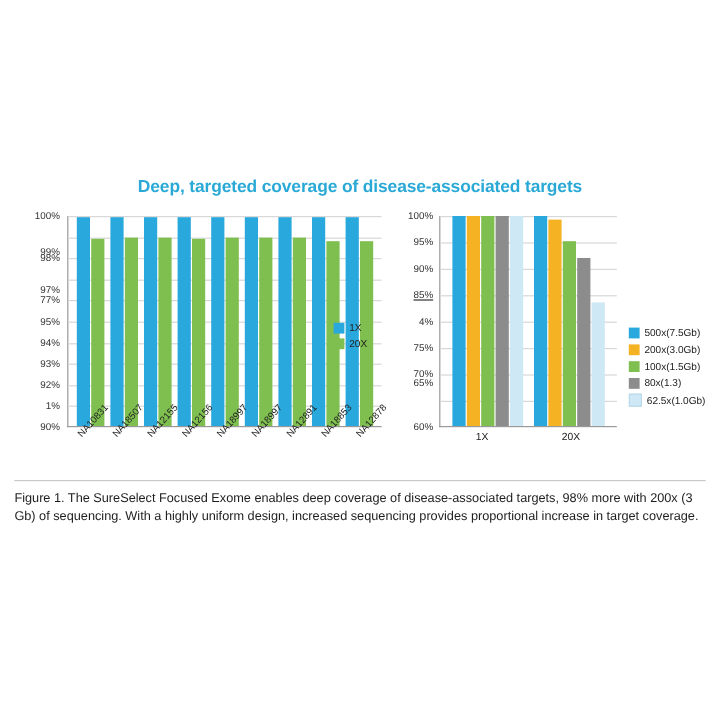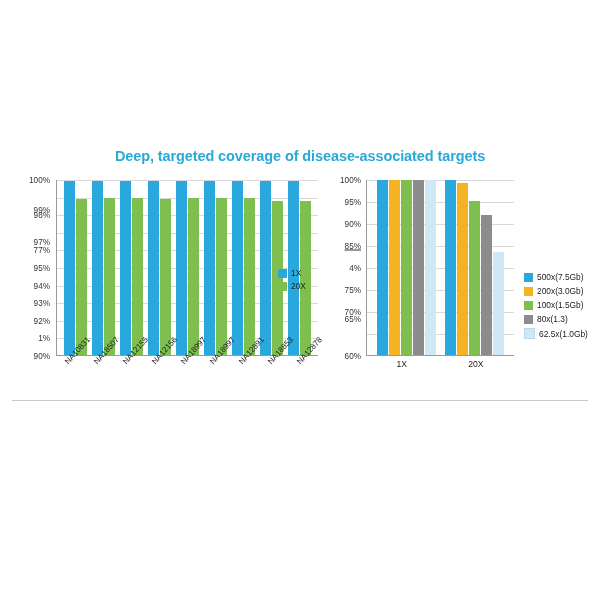--- a/index.html
+++ b/index.html
@@ -313,13 +313,14 @@
           <span>80x(1.3)</span>
         </div>
         <div class="row">
           <span class="swatch" style="background: rgb(207, 232, 245); border: 1px solid rgb(185, 217, 232);"></span>
           <span>62.5x(1.0Gb)</span>
         </div>
       </div>
   </div>
 
   <div class="divider"></div>
+  <div class="caption">Figure 1. The SureSelect Focused Exome enables deep coverage of disease-associated targets, 98% more with 200x (3 Gb) of sequencing. With a highly uniform design, increased sequencing provides proportional increase in target coverage.</div>
 </div>
 
 </body></html>

